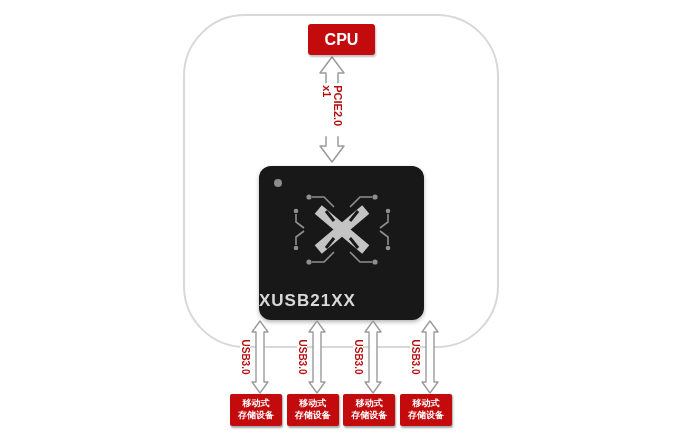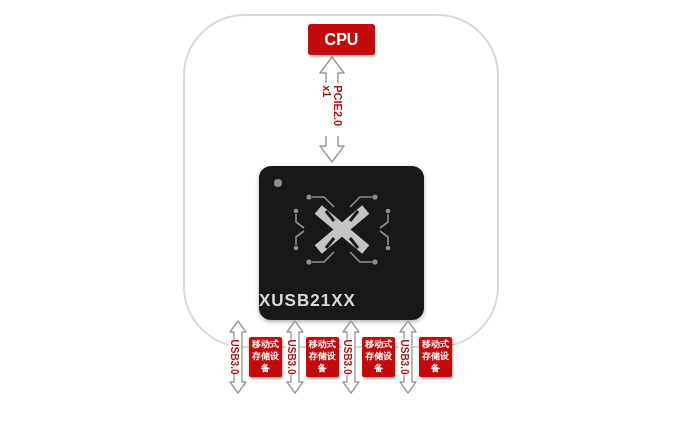--- a/index.html
+++ b/index.html
@@ -32,21 +32,21 @@
   .chip-dot { position:absolute; left:15px; top:13px; width:8px; height:8px; border-radius:50%; background:#8c8c8c; }
   .chip-logo { position:absolute; left:50%; top:18px; transform:translateX(-50%); }
   .chip-label {
     position:absolute; left:0; right:0; bottom:9px; text-align:left;
     color:#d9d9d9; font-size:17px; font-weight:bold; letter-spacing:1px;
   }
   .usb-row {
     position:absolute; left:230px; top:320px; width:222px;
     display:flex; justify-content:space-between; z-index:2;
   }
-  .usb-col { width:52px; display:flex; flex-direction:row; align-items:center; }
+  .usb-col { width:52px; display:flex; flex-direction:column; align-items:center; }
   .usb-arrow { position:relative; width:30px; height:74px; }
   .usb-arrow svg { position:absolute; right:2px; top:0; }
   .usb-label { left:-1px; top:50%; transform:translateY(-50%); font-size:10px; }
   .device-box {
     width:52px; min-height:28px; background:#c30b0e; color:#fff;
     display:flex; flex-direction:column; align-items:center; justify-content:center;
     font-size:9px; font-weight:bold; line-height:1.3; border-radius:2px;
     box-shadow:1px 1.5px 2px rgba(0,0,0,.35); padding:2px 0; text-align:center;
   }
 </style>

